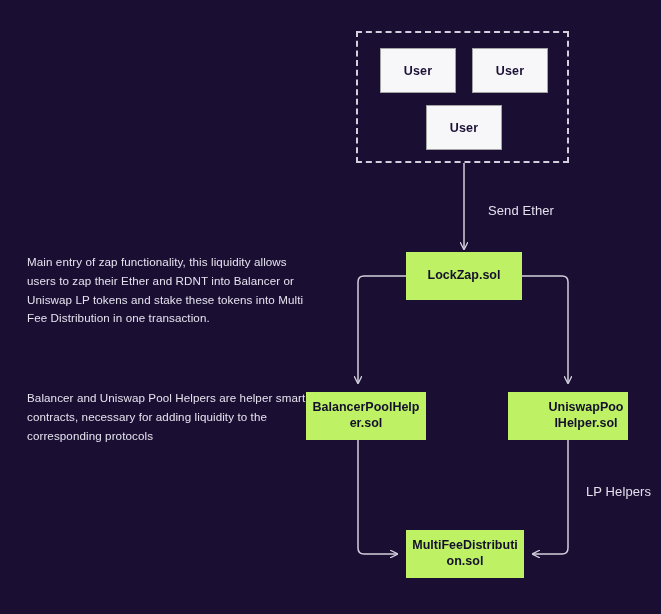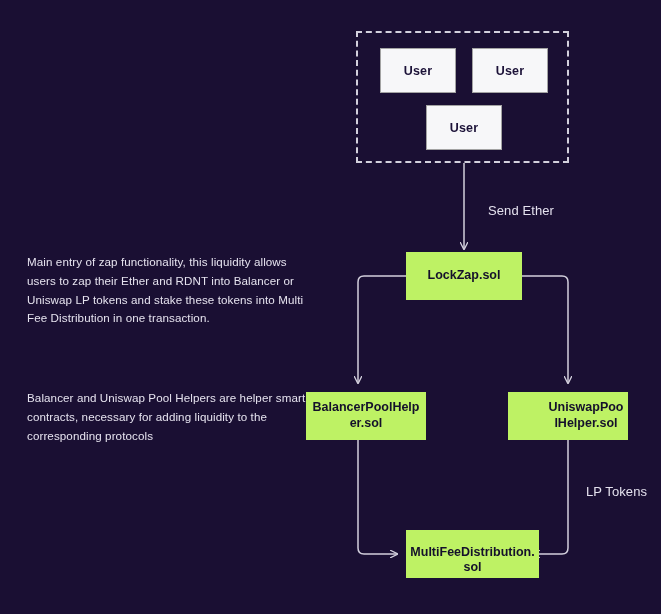--- a/index.html
+++ b/index.html
@@ -65,21 +65,21 @@
     color: #14102b;
     font-size: 12.5px;
     font-weight: bold;
     line-height: 1.25;
     padding: 2px 4px;
     word-break: break-all;
   }
   .node-lockzap    { left: 406px; top: 252px; width: 116px; height: 48px; }
   .node-balancer   { left: 298px; top: 392px; width: 120px; height: 48px; margin-left: 8px; }
   .node-uniswap    { left: 508px; top: 392px; width: 120px; height: 48px; padding-left: 40px; }
-  .node-multifee   { left: 406px; top: 530px; width: 133px; height: 48px; align-items: flex-end; }
+  .node-multifee   { left: 406px; top: 530px; width: 118px; height: 48px; }
 
   
   .note {
     position: absolute;
     left: 27px;
     width: 280px;
     color: #e6e3ef;
     font-size: 11.6px;
     line-height: 1.62;
     letter-spacing: 0.1px;
@@ -141,18 +141,18 @@
     <span>BalancerPoolHelper.sol</span>
   </div>
   <div class="node node-uniswap">
     <span>UniswapPoolHelper.sol</span>
   </div>
   <div class="node node-multifee">
     <span>MultiFeeDistribution.sol</span>
   </div>
 
   <div class="edge-label label-send-ether">Send Ether</div>
-  <div class="edge-label label-lp-tokens">LP Tokens</div>
+  <div class="edge-label label-lp-tokens">LP Helpers</div>
 
   <div class="note note-1">Main entry of zap functionality, this liquidity allows users to zap their Ether and RDNT into Balancer or Uniswap LP tokens and stake these tokens into Multi Fee Distribution in one transaction.</div>
   <div class="note note-2">Balancer and Uniswap Pool Helpers are helper smart contracts, necessary for adding liquidity to the corresponding protocols</div>
 
 </div>
 
 </body></html>

